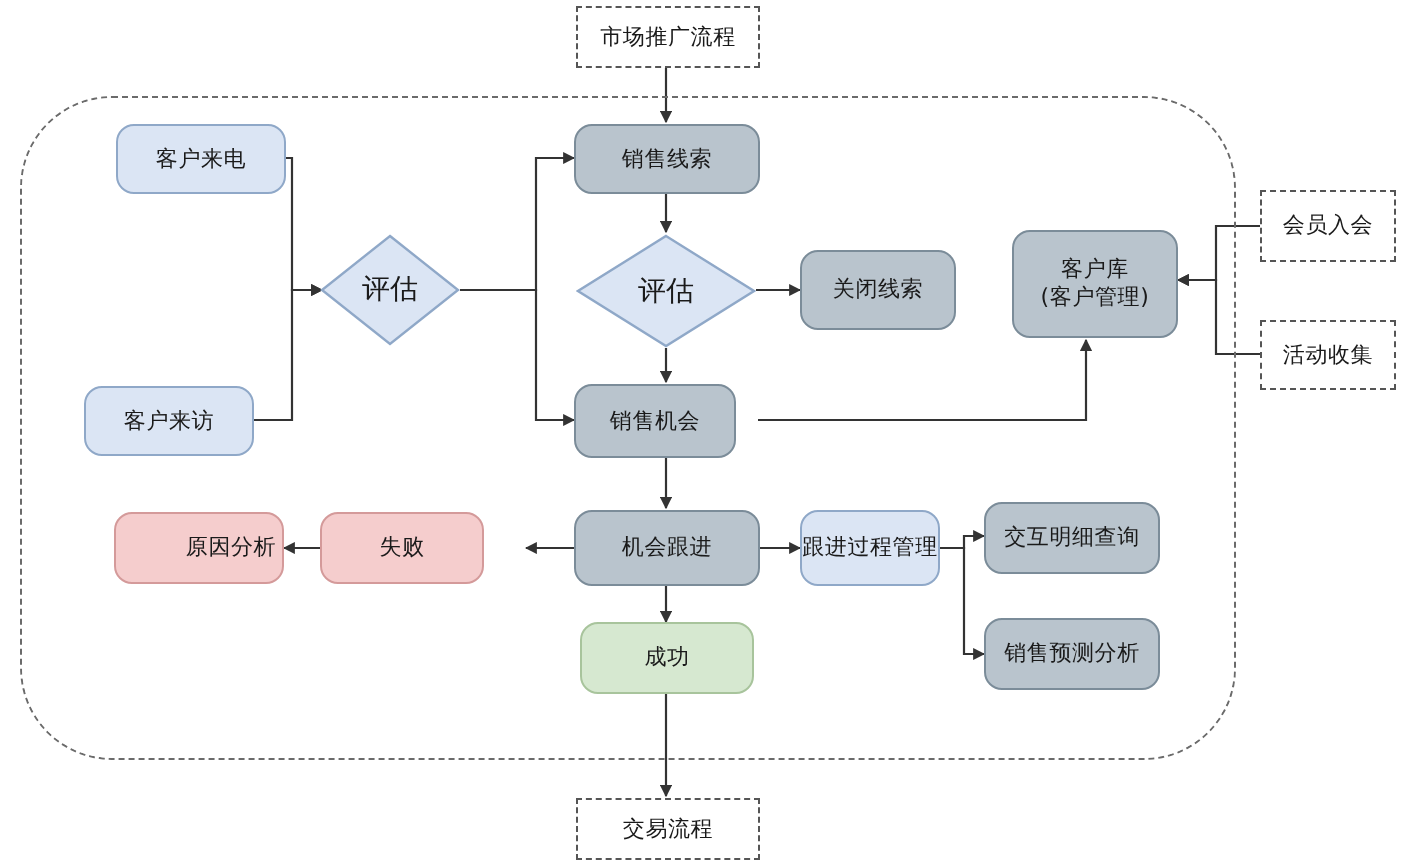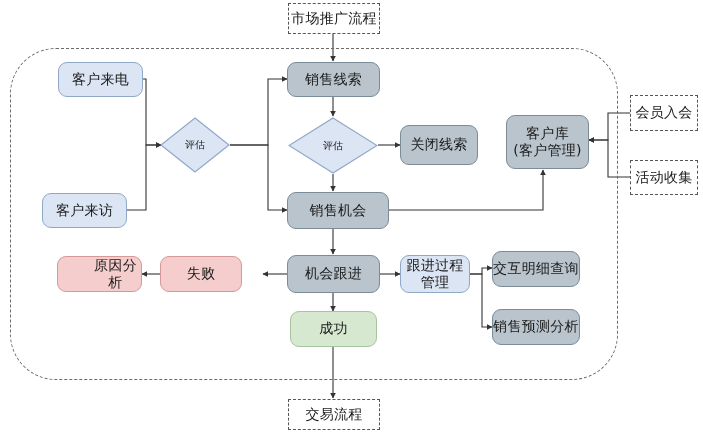--- a/index.html
+++ b/index.html
@@ -17,21 +17,21 @@
     position:absolute;left:0;top:0;width:703px;height:433px;
     pointer-events:none;
   }
   .node{
     position:absolute;
     box-sizing:border-box;
     display:flex;align-items:center;justify-content:center;
     text-align:center;
     line-height:1.25;
     color:#1a1a1a;
-    font-size:14px;
+    font-size:11px;
     letter-spacing:.3px;
     white-space:pre-line;
   }
   
   .rounded{
     border-radius:9px;
     border:1px solid #8a9aa8;
   }
   .blue{   background:#dbe5f4; border-color:#8fa8c8; }
   .gray{   background:#b9c4cd; border-color:#7b8c99; }
@@ -42,21 +42,21 @@
     border:1px dashed #555555;
     border-radius:0;
   }
   .diamond-wrap{ position:absolute; }
   .diamond-wrap .dia{
     position:absolute;left:0;top:0;width:100%;height:100%;
   }
   .diamond-wrap .dlabel{
     position:absolute;left:0;top:0;width:100%;height:100%;
     display:flex;align-items:center;justify-content:center;
-    font-size:10px;color:#1a1a1a;
+    font-size:14px;color:#1a1a1a;
   }
   #group-boundary{
     position:absolute;
     left:10px;top:48px;width:608px;height:332px;
     border:1px dashed #6b6b6b;
     border-radius:46px;
     background:transparent;
     box-sizing:border-box;
   }
 </style>
@@ -139,21 +139,21 @@
 
   <div class="node rounded gray" style="left:506px;top:115px;width:83px;height:54px;">客户库
 (客户管理)</div>
 
   <div class="node rounded gray" style="left:400px;top:125px;width:78px;height:40px;">关闭线索</div>
 
   <div class="node dashed-node" style="left:630px;top:95px;width:68px;height:36px;">会员入会</div>
 
   <div class="node dashed-node" style="left:630px;top:160px;width:68px;height:35px;">活动收集</div>
 
-  <div class="node rounded gray" style="left:287px;top:192px;width:102px;height:37px;text-align:right;">销售机会</div>
+  <div class="node rounded gray" style="left:287px;top:192px;width:81px;height:37px;text-align:right;">销售机会</div>
 
   <div class="node rounded gray" style="left:287px;top:255px;width:93px;height:38px;">机会跟进</div>
 
   <div class="node rounded red" style="left:160px;top:256px;width:82px;height:36px;">失败</div>
 
   <div class="node rounded red" style="left:57px;top:256px;width:85px;height:36px;padding-left:32px;">原因分析</div>
 
   <div class="node rounded green" style="left:290px;top:311px;width:87px;height:36px;">成功</div>
 
   <div class="node rounded gray" style="left:492px;top:251px;width:88px;height:36px;">交互明细查询</div>

